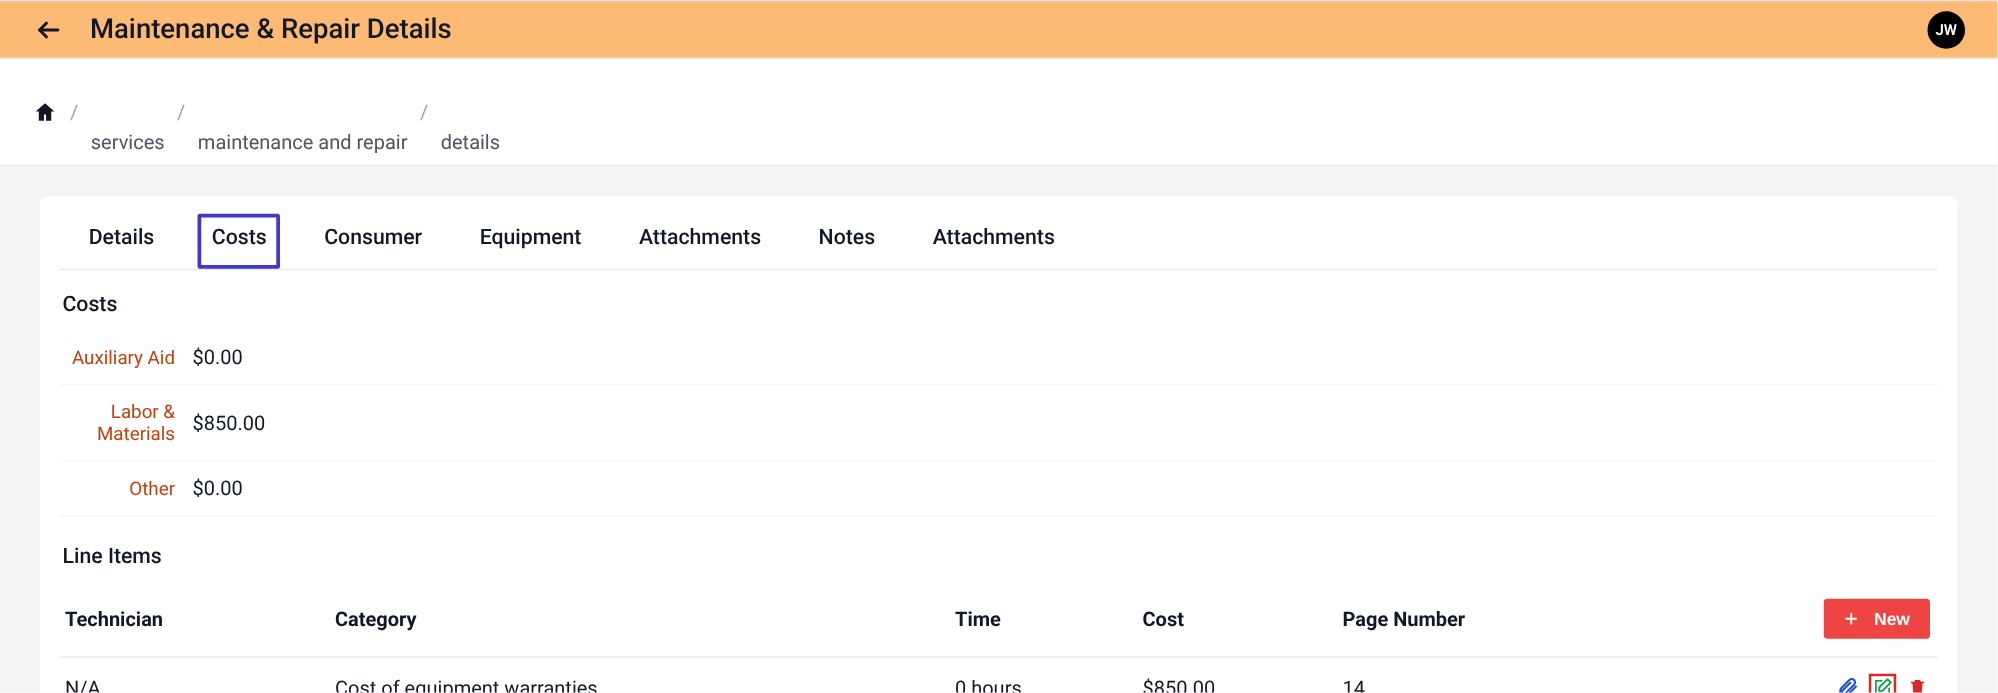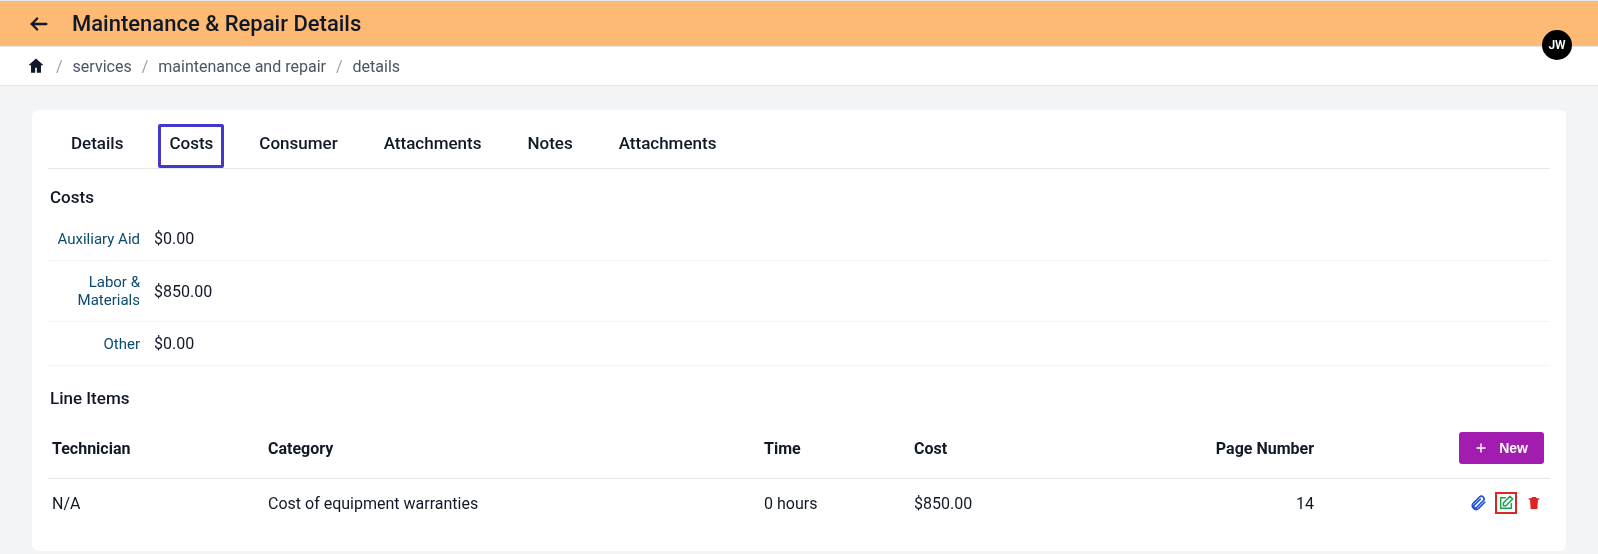--- a/index.html
+++ b/index.html
@@ -19,57 +19,57 @@
     align-items: center;
     padding: 10px 28px;
     position: relative;
   }
   .back-btn { display:flex; align-items:center; justify-content:center; cursor:pointer; margin-right:22px; }
   .page-title { font-size: 22px; font-weight: 500; color:#111827; }
   .avatar {
     position: absolute; right: 26px; top: 50%; transform: translateY(-50%);
     width: 30px; height: 30px; border-radius: 50%;
     background: #000; color: #fff; display:flex; align-items:center; justify-content:center;
-    font-size: 12px; font-weight: 600; cursor:pointer;margin-top:21px;
+    font-size: 12px; font-weight: 600; cursor:pointer;
   }
   .breadcrumb-bar {
     background:#fff; border-bottom: 1px solid #e5e7eb;
     display:flex; align-items:center; gap:10px;
     padding: 9px 26px; font-size: 16px; color:#4b5563;
   }
   .breadcrumb-bar .sep { color:#9ca3af; }
   .home-btn { cursor:pointer; display:flex; align-items:center; }
-  .crumb { cursor:pointer; }
+  .crumb { cursor:pointer;margin-top:48px; }
   .card {
     background:#fff; margin: 24px 32px; border-radius:6px; padding: 0 16px 24px;
   }
   .tabs {
     display:flex; gap:24px; border-bottom:1px solid #e5e7eb; padding-top:14px;
     padding-left: 12px;
   }
   .tab {
     padding: 6px 8px 12px; font-size:17px; color:#111827; cursor:pointer; font-weight:500;
     border: 3px solid transparent;
   }
   .tab.active { border:3px solid #4338ca; border-radius:2px; padding-bottom:9px; }
   .section-title { font-size:17px; font-weight:500; margin: 18px 0 10px 2px; }
   .kv-row { display:flex; align-items:center; border-bottom:1px solid #f3f4f6; padding: 12px 0; }
-  .kv-label { width: 92px; text-align:right; font-size:15px; color:#0c4a6e; margin-right:14px; }
+  .kv-label { width: 92px; text-align:right; font-size:15px; color:#c2410c; margin-right:14px; }
   .kv-value { font-size:16px; }
   .line-table { width:100%; }
   .thead, .trow { display:flex; align-items:center; padding: 14px 0; }
   .thead { border-bottom:1px solid #e5e7eb; font-weight:700; font-size:16px; }
   .col-desc { flex: 0 0 220px; padding-left:4px;}
   .col-cat  { flex: 0 0 496px; }
   .col-time { flex: 0 0 150px; }
   .col-cost { flex: 0 0 160px; }
-  .col-page { flex: 0 0 240px; text-align: right; }
+  .col-page { flex: 0 0 240px; }
   .col-actions { flex: 1; display:flex; justify-content:flex-end; gap:8px; align-items:center; padding-right:6px;}
   .new-btn {
-    background:#a21caf; color:#fff; border:none; padding:8px 16px; font-size:14px; font-weight:600;
+    background:#ef4444; color:#fff; border:none; padding:8px 16px; font-size:14px; font-weight:600;
     display:flex; align-items:center; gap:12px; cursor:pointer; border-radius:3px;
   }
   .icon-btn { cursor:pointer; display:flex; align-items:center; justify-content:center; width:20px; height:20px; }
   .edit-highlight { outline:2px solid #dc2626; outline-offset:-1px; }
   .trow { font-size:16px; }
 </style>
 </head>
 <body>
 
 <div class="header-bar">
@@ -96,20 +96,21 @@
   <span class="sep">/</span>
   <span class="crumb">details</span>
 </div>
 
 <div class="card">
 
   <div class="tabs">
     <div class="tab">Details</div>
     <div class="tab active">Costs</div>
     <div class="tab">Consumer</div>
+    <div class="tab">Equipment</div>
     <div class="tab">Attachments</div>
     <div class="tab">Notes</div>
     <div class="tab">Attachments</div>
   </div>
 
   <div class="section-title">Costs</div>
 
   <div class="kv-row">
     <div class="kv-label">Auxiliary Aid</div>
     <div class="kv-value">$0.00</div>

